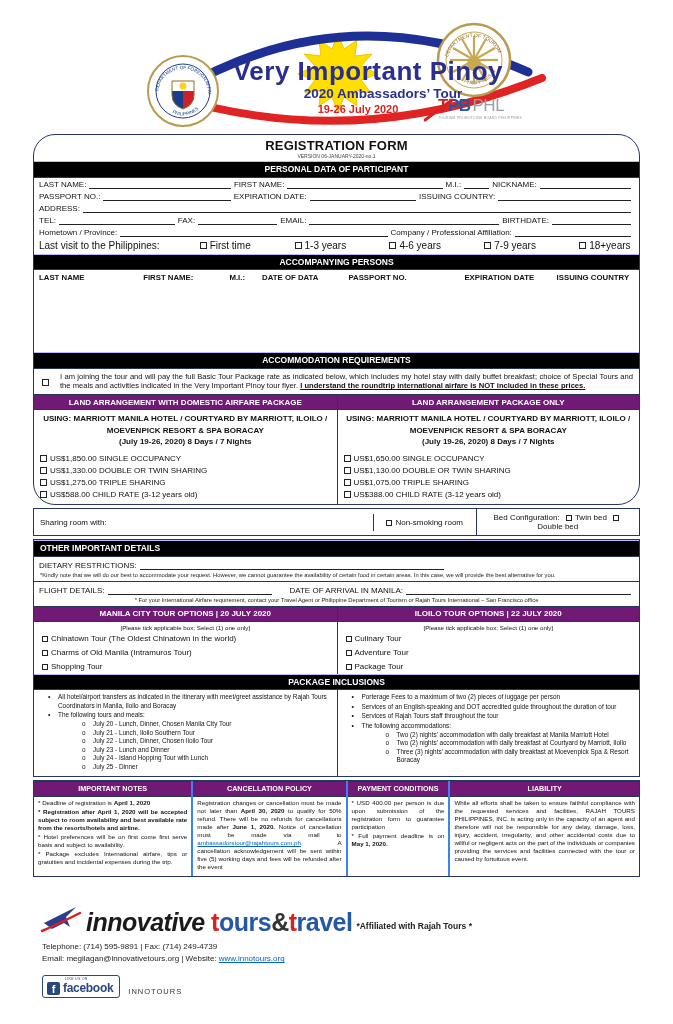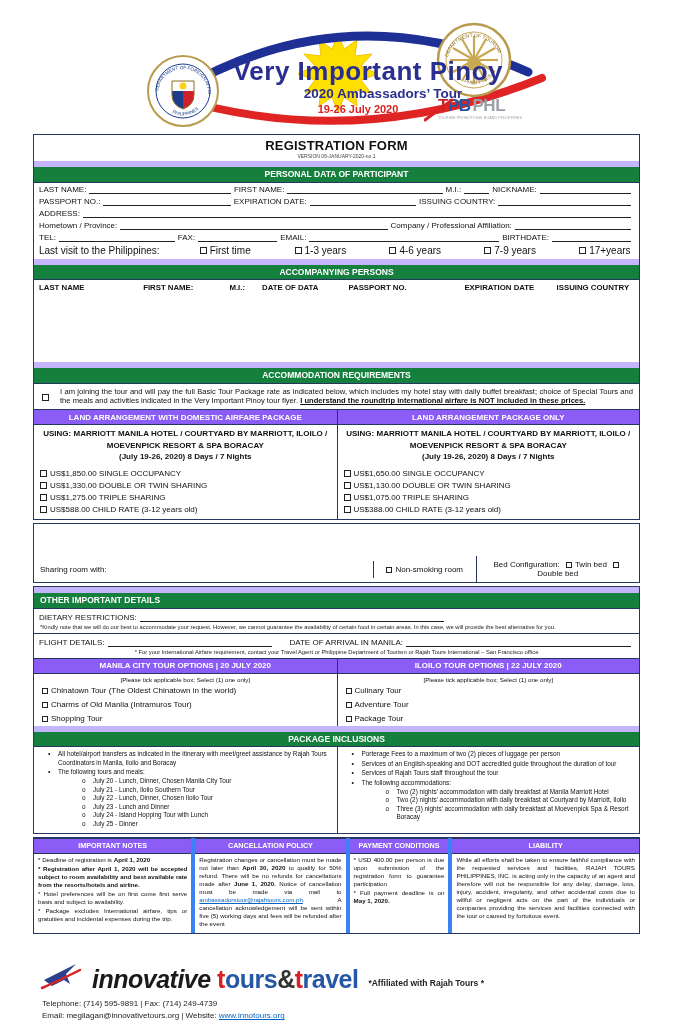--- a/index.html
+++ b/index.html
@@ -13,28 +13,28 @@
   .vip-title { position:absolute; left:70px; top:38px; width:340px; text-align:center;
     font-size:26px; font-weight:bold; color:#2a2f8f; letter-spacing:.5px; }
   .vip-sub { position:absolute; left:110px; top:68px; width:290px; text-align:center;
     font-size:13.5px; font-weight:bold; color:#2a2f8f; }
   .vip-dates { position:absolute; left:100px; top:85px; width:260px; text-align:center;
     font-size:11px; font-weight:bold; color:#d91f1f; }
   .dfa-seal { position:absolute; left:18px; top:36px; }
   .dot-seal { position:absolute; left:308px; top:4px; }
   .tpb { position:absolute; left:310px; top:78px; width:110px; }
   .tpb-line1 { font-size:17px; font-weight:bold; letter-spacing:-.5px; }
-  .tpb-t { color:#c3242b; } .tpb-pb { color:#2457a5; } .tpb-phl { color:#9aa0a6; font-weight:bold; margin-left:2px; }
+  .tpb-t { color:#c3242b; } .tpb-pb { color:#2457a5; } .tpb-phl { color:#9aa0a6; font-weight:normal; margin-left:2px; }
   .tpb-tag { font-size:3.5px; color:#9aa0a6; letter-spacing:.2px; }
   .tpb-swoosh { position:absolute; left:-14px; top:2px; }
 
   
   .tbl { width:607px; margin:0 0 3px 33px; border:1.2px solid #26365f; background:#fff; }
-  .banner { background:#15803d; color:#fff; font-weight:bold; text-align:center;
-    font-size:8.5px; padding:2px 0 2.5px; border-top:6px solid #c4b5fd; border-bottom:1px solid #26365f; }
+  .banner { background:#000000; color:#fff; font-weight:bold; text-align:center;
+    font-size:8.5px; padding:2px 0 2.5px; border-top:1px solid #c4b5fd; border-bottom:1px solid #26365f; }
   .banner.left { text-align:left; padding-left:6px; }
   .ttl { text-align:center; font-size:13px; font-weight:bold; padding-top:3px; letter-spacing:.2px; }
   .ver { text-align:center; font-size:5px; color:#444; padding-bottom:2px; }
   .frow { display:flex; align-items:flex-end; padding:2px 5px 1px; font-size:8px; }
   .lbl { white-space:nowrap; }
   .ul { border-bottom:1px solid #222; height:8px; margin:0 3px; }
   .cb { display:inline-block; width:7px; height:7px; border:1px solid #222; background:#fff;
     margin-right:3px; vertical-align:-1px; flex:none; }
   .cb.sm { width:6px; height:6px; }
   .visit { display:flex; align-items:center; padding:2.5px 5px; font-size:10px; }
@@ -45,56 +45,56 @@
   .c1{width:17.5%}.c2{width:14.5%}.c3{width:5.5%}.c4{width:14.5%}.c5{width:19.5%}.c6{width:15.5%}.c7{width:13%}
   .acc-row .ul { height:7px; margin:0 8px 0 0; }
 
   .agree { display:flex; padding:3px 6px 3px 4px; font-size:7.6px; line-height:1.3; }
   .agree .cbcell { width:22px; flex:none; padding-top:6px; padding-left:4px; }
   .agree .txt { flex:1; text-align:justify; }
   .bold-ul { font-weight:bold; text-decoration:underline; }
 
   .grid2 { display:grid; grid-template-columns:1fr 1fr; }
   .grid2 > .r { border-left:1px solid #26365f; }
-  .hbanner { background:#8b5cf6; color:#fff; font-weight:bold; text-align:center;
+  .hbanner { background:#701a75; color:#fff; font-weight:bold; text-align:center;
     font-size:8px; padding:2.5px 0; border-top:1px solid #26365f; border-bottom:1px solid #26365f; }
   .using { text-align:center; font-weight:bold; font-size:8px; line-height:1.45; padding:3px 8px 2px; }
   .rates { padding:2px 6px 4px; font-size:8px; }
   .rates div { display:flex; align-items:center; padding:1.5px 0; }
 
   .share { display:grid; grid-template-columns:56% 17% 27%; font-size:8px; align-items:center; }
-  .share > div { padding:4px 6px;margin-top:32px; }
+  .share > div { padding:4px 6px; }
   .share .mid, .share .right { border-left:1px solid #26365f; text-align:center; }
 
   .note { font-size:5.8px; color:#222; padding:1px 6px 3px; }
   .divider-top { border-top:1px solid #26365f;align-items:flex-end; }
   .center { text-align:center; }
 
   .tick { text-align:center; font-size:6.2px; padding:2px 0 1px; }
   .topt { display:flex; align-items:center; font-size:8px; padding:2.5px 8px; }
 
   .inc { font-size:6.4px; line-height:1.35; padding:2px 4px 4px; }
   .b1 { display:flex; gap:5px; padding:1px 2px 0 10px; }
   .b1 .m { flex:none; width:5px; font-size:7px; line-height:1.1; }
   .b1 .tx { flex:1; }
   .b2 { display:flex; gap:5px; padding:0 2px 0 44px; }
   .b2 .m { flex:none; width:6px; }
 
   .grid4 { display:grid; grid-template-columns:26% 25.5% 17% 31.5%; }
-  .grid4 > .col { border-left:4px solid #3b82f6; }
+  .grid4 > .col { border-left:2px solid #3b82f6; }
   .grid4 > .col:first-child { border-left:none; }
   .col .hbanner { font-size:7.2px; }
   .colbody { padding:2px 4px 4px; font-size:6.2px; line-height:1.3; text-align:justify; }
   .colbody p { margin-bottom:1px; }
   b.seg { font-weight:bold; }
   a.lnk, .lnk { color:#0563c1; text-decoration:underline; }
 
   
   .foot { margin:26px 0 0 40px; }
-  .brandrow { display:flex; align-items:flex-end; gap:10px;text-align:right; }
+  .brandrow { display:flex; align-items:flex-end; gap:4px;text-align:right; }
   .brand { font-size:25px; font-weight:bold; letter-spacing:-.5px; }
   .brand .w1 { font-style:italic; color:#1a1a1a; }
   .brand .tred { color:#d92121; } .brand .tblue { color:#2457a5; } .brand .tamp { color:#333; }
   .affil { font-size:8.5px; font-weight:bold; color:#222; padding-bottom:6px; }
   .contact { font-size:8px; color:#222; margin:4px 0 0 2px; line-height:1.5; }
   .fbrow { display:flex; align-items:flex-end; gap:8px; margin:10px 0 0 2px; }
   .fb-badge { display:flex; flex-direction:column; border:1.5px solid #29487d; border-radius:3px;
     padding:1px 6px 2px 4px; background:#fff; }
   .fb-like { font-size:3.5px; color:#29487d; letter-spacing:.3px; margin-left:18px; }
   .fb-line { display:flex; align-items:center; gap:3px; }
@@ -164,21 +164,21 @@
     <div class="vip-dates">19-26 July 2020</div>
     <div class="tpb">
       <svg class="tpb-swoosh" width="30" height="24" viewBox="0 0 30 24">
         <path d="M1 22 L28 2" stroke="#d92121" stroke-width="3" stroke-linecap="round"></path>
       </svg>
       <div class="tpb-line1"><span class="tpb-t">T</span><span class="tpb-pb">PB</span><span class="tpb-phl">PHL</span></div>
       <div class="tpb-tag">TOURISM PROMOTIONS BOARD PHILIPPINES</div>
     </div>
   </div>
 
-  <div class="tbl" style="margin-top:6px;">
+  <div class="tbl" style="margin-top:6px;border-radius:22px;">
     <div class="ttl">REGISTRATION FORM</div>
     <div class="ver">VERSION 06-JANUARY-2020-no.1</div>
 
     <div class="banner">PERSONAL DATA OF PARTICIPANT</div>
 
     <div class="frow">
       <span class="lbl">LAST NAME:</span>
         <span class="ul" style="flex:3.1"></span>
       <span class="lbl">FIRST NAME:</span>
         <span class="ul" style="flex:3.4"></span>
@@ -193,34 +193,34 @@
       <span class="lbl">EXPIRATION DATE:</span>
         <span class="ul" style="flex:2"></span>
       <span class="lbl">ISSUING COUNTRY:</span>
         <span class="ul" style="flex:2.5"></span>
     </div>
     <div class="frow">
       <span class="lbl">ADDRESS:</span>
         <span class="ul" style="flex:1"></span>
     </div>
     <div class="frow">
-      <span class="lbl">Hometown / Province:</span>
-        <span class="ul" style="flex:4.6"></span>
-      <span class="lbl">Company / Professional Affiliation:</span>
-        <span class="ul" style="flex:2"></span>
-    </div>
-    <div class="frow">
       <span class="lbl">TEL:</span>
         <span class="ul" style="flex:2.2"></span>
       <span class="lbl">FAX:</span>
         <span class="ul" style="flex:1.5"></span>
       <span class="lbl">EMAIL:</span>
         <span class="ul" style="flex:3.6"></span>
       <span class="lbl">BIRTHDATE:</span>
         <span class="ul" style="flex:1.5"></span>
+    </div>
+    <div class="frow">
+      <span class="lbl">Hometown / Province:</span>
+        <span class="ul" style="flex:4.6"></span>
+      <span class="lbl">Company / Professional Affiliation:</span>
+        <span class="ul" style="flex:2"></span>
     </div>
     <div class="visit">
       <span class="lbl">Last visit to the Philippines:</span>
       <span class="vopt">
           <span class="cb"></span>
           <span>First time</span>
         </span>
       <span class="vopt">
           <span class="cb"></span>
           <span>1-3 years</span>
@@ -228,21 +228,21 @@
       <span class="vopt">
           <span class="cb"></span>
           <span>4-6 years</span>
         </span>
       <span class="vopt">
           <span class="cb"></span>
           <span>7-9 years</span>
         </span>
       <span class="vopt">
           <span class="cb"></span>
-          <span>17+years</span>
+          <span>18+years</span>
         </span>
     </div>
 
     <div class="banner">ACCOMPANYING PERSONS</div>
     <div class="acc-head">
       <span class="c1">LAST NAME</span>
       <span class="c2">FIRST NAME:</span>
       <span class="c3">M.I.:</span>
       <span class="c4">DATE OF DATA</span>
       <span class="c5">PASSPORT NO.</span>

